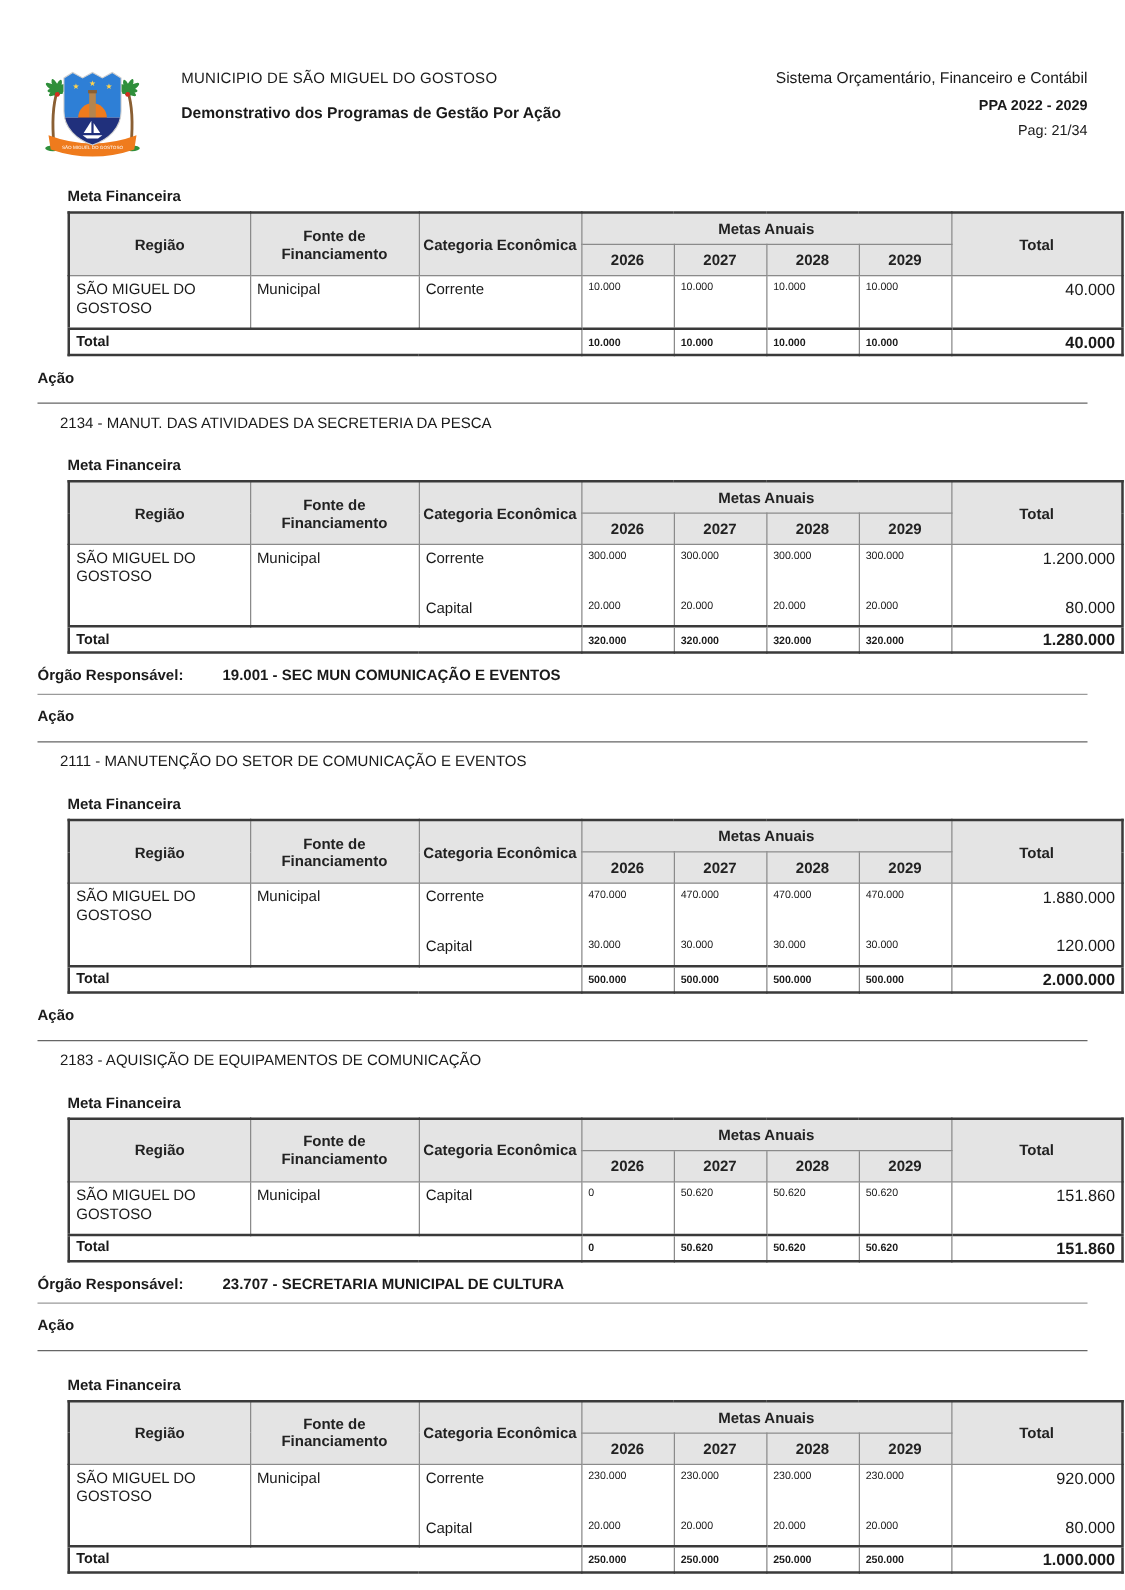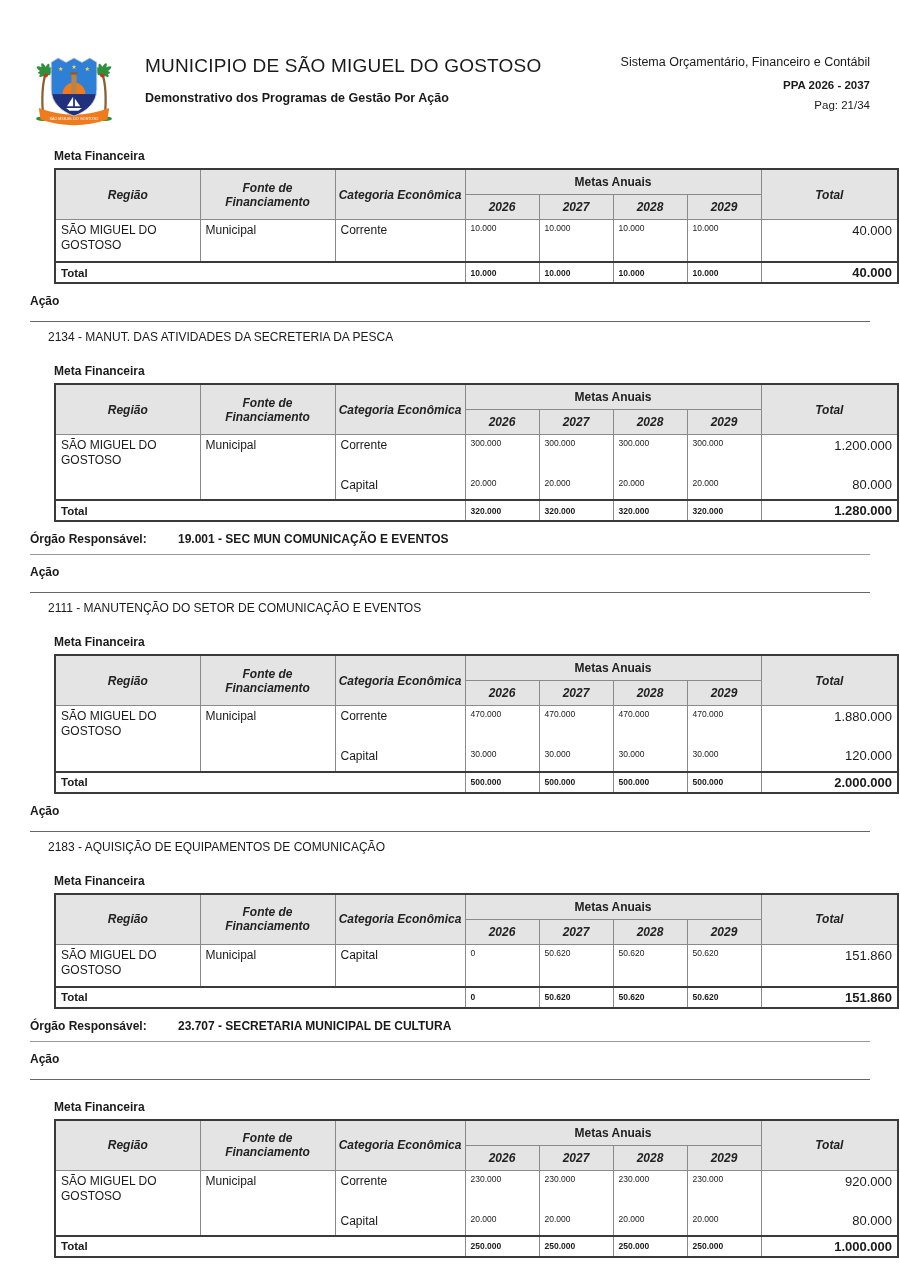--- a/index.html
+++ b/index.html
@@ -3,21 +3,21 @@
 <meta charset="utf-8">
 <style>
   html,body{margin:0;padding:0;background:#fff;}
   .page{width:900px;height:1272px;box-sizing:border-box;padding:45px 30px 0 30px;
         font-family:"Liberation Sans",sans-serif;color:var(--text,#1a1a1a);
         background:#fff;overflow:hidden;position:relative;}
   
   .hdr{display:flex;align-items:flex-start;}
   .logo{width:88px;flex:0 0 88px;margin-top:-2px;}
   .hdr-mid{margin-left:27px;flex:1;padding-top:10px;}
-  .muni{font-size:19px;letter-spacing:.2px;white-space:nowrap;}
+  .muni{font-size:12px;letter-spacing:.2px;white-space:nowrap;}
   .report{font-size:12.5px;font-weight:bold;margin-top:14px;}
   .hdr-right{text-align:right;padding-top:10px;width:290px;flex:0 0 290px;}
   .sys{font-size:12.5px;}
   .ppa{font-size:11.5px;font-weight:bold;margin-top:10px;}
   .pag{font-size:11.5px;margin-top:8px;}
   
   #content{margin-top:14px;}
   #content > :first-child{margin-top:0;}
   .meta{margin-top:20px;margin-left:24px;}
   .meta-h{font-size:12px;font-weight:bold;margin:0 0 5px 0;}
@@ -28,21 +28,21 @@
   .orgao-l{font-size:12px;font-weight:bold;flex:0 0 148px;width:148px;}
   .orgao-v{font-size:12px;font-weight:bold;}
   
   .mtable{border-collapse:collapse;width:843px;table-layout:fixed;
           border:2px solid var(--table-border-dark,#3a3a3a);}
   .mtable th,.mtable td{border:1px solid var(--table-border-light,#8a8a8a);}
   .hc{background:var(--table-header-bg,#e4e4e4);font-size:12px;font-weight:bold;
       text-align:center;vertical-align:middle;padding:2px;color:#222;}
   .hr1 th{height:20px;}
   .yr{height:20px;}
-  .hb{border-bottom:2px solid var(--table-border-dark,#3a3a3a);font-style:italic;}
+  .hb{border-bottom:2px solid var(--table-border-dark,#3a3a3a);}
   .drow td{vertical-align:top;font-size:12px;padding:3px 5px 6px 5px;line-height:1.25;}
   .cl{min-height:13px;}
   .cl.m{height:40px;}
   .cl.s{min-height:32px;}
   td.val{text-align:left;font-size:8.5px;}
   td.tot{text-align:right;font-size:13px;}
   .tot .cl.m{height:39px;}
   .trow td{border-top:2px solid var(--table-border-dark,#3a3a3a);font-weight:bold;
            padding:2px 5px;height:14px;vertical-align:middle;}
   .trow td.tl{font-size:11.5px;text-align:left;}
@@ -104,21 +104,21 @@
         <path d="M24,22 L32,17 L41,22 L50,17 L59,22 L68,17 L76,22 L76,52 C76,68 64,78 50,83 C36,78 24,68 24,52 Z" fill="none" stroke="#cfcfcf" stroke-width="1"></path>
         <text x="50" y="87" font-size="4.2" fill="#ffffff" text-anchor="middle">SÃO MIGUEL DO GOSTOSO</text>
       </svg>
     </div>
     <div class="hdr-mid">
       <div class="muni">MUNICIPIO DE SÃO MIGUEL DO GOSTOSO</div>
       <div class="report">Demonstrativo dos Programas de Gestão Por Ação</div>
     </div>
     <div class="hdr-right">
       <div class="sys">Sistema Orçamentário, Financeiro e Contábil</div>
-      <div class="ppa">PPA 2026 - 2037</div>
+      <div class="ppa">PPA 2022 - 2029</div>
       <div class="pag">Pag: 21/34</div>
     </div>
   </header>
   <main id="content">
       <section class="meta">
         <div class="meta-h">Meta Financeira</div>
         <table class="mtable">
           <colgroup>
             <col style="width: 145px;">
             <col style="width: 135px;">

